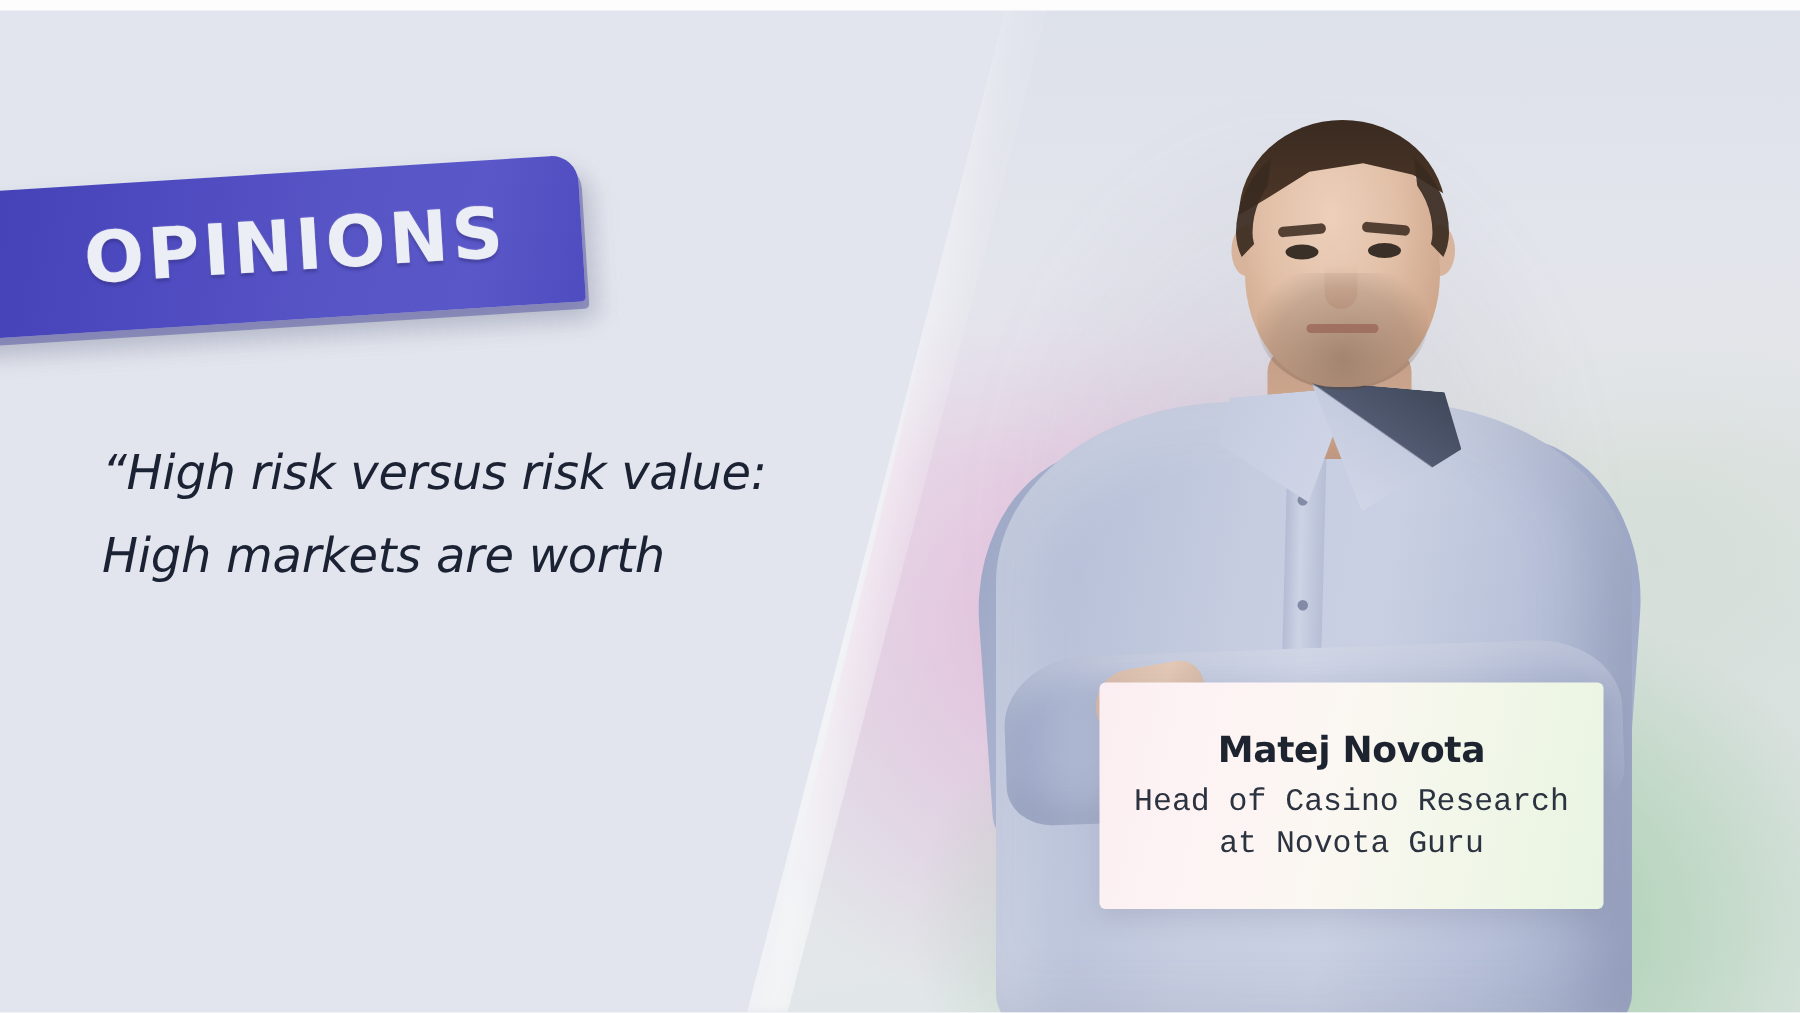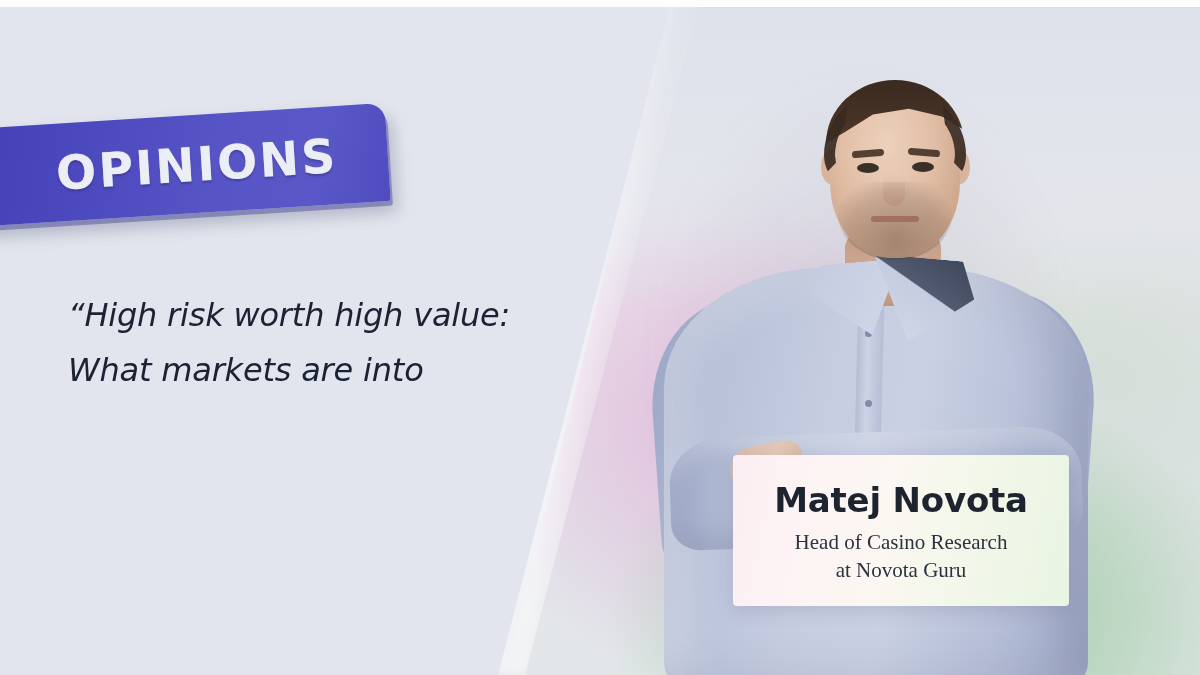--- a/index.html
+++ b/index.html
@@ -193,25 +193,25 @@
   .name-card {
     position:absolute; left:733px; top:455px; width:336px; height:151px;
     background:linear-gradient(102deg,#fbeef2 0%, #fdf3f4 22%, #fbf7f2 46%, #f2f7e9 70%, #e9f4e2 100%);
     border-radius:4px;
     box-shadow:0 6px 16px rgba(100,100,130,0.18);
     display:flex; flex-direction:column; align-items:center; justify-content:center;
     padding-top:2px;
   }
   .nc-name {
     font-family:"DejaVu Sans", sans-serif;
-    font-weight:bold; font-size:34px; color:#1d2430; letter-spacing:-0.2px;
+    font-weight:bold; font-size:24px; color:#1d2430; letter-spacing:-0.2px;
     margin-bottom:8px; white-space:nowrap;
   }
   .nc-role {
-    font-family:Liberation Serif, serif;
+    font-family:Liberation Mono, monospace;
     font-size:21px; color:#2c3340; line-height:28px; text-align:center; white-space:nowrap;
   }
 </style>
 </head>
 <body>
 
 <div id="stage">
 
   <div class="bg-right"></div>
   <div class="bg-right-topwash"></div>
@@ -249,22 +249,22 @@
   <div class="top-white-strip"></div>
 
   <div class="banner-wrap">
     <div class="banner-shadow"></div>
     <div class="banner">
       <span class="banner-title">OPINIONS</span>
     </div>
   </div>
 
   <div class="quote">
-    <div class="quote-line">“High risk worth high value:</div>
-    <div class="quote-line">What markets are into</div>
+    <div class="quote-line">“High risk versus risk value:</div>
+    <div class="quote-line">High markets are worth</div>
   </div>
 
   <div class="name-card">
     <div class="nc-name">Matej Novota</div>
     <div class="nc-role">Head of Casino Research</div>
     <div class="nc-role">at Novota Guru</div>
   </div>
 
 </div>
 

